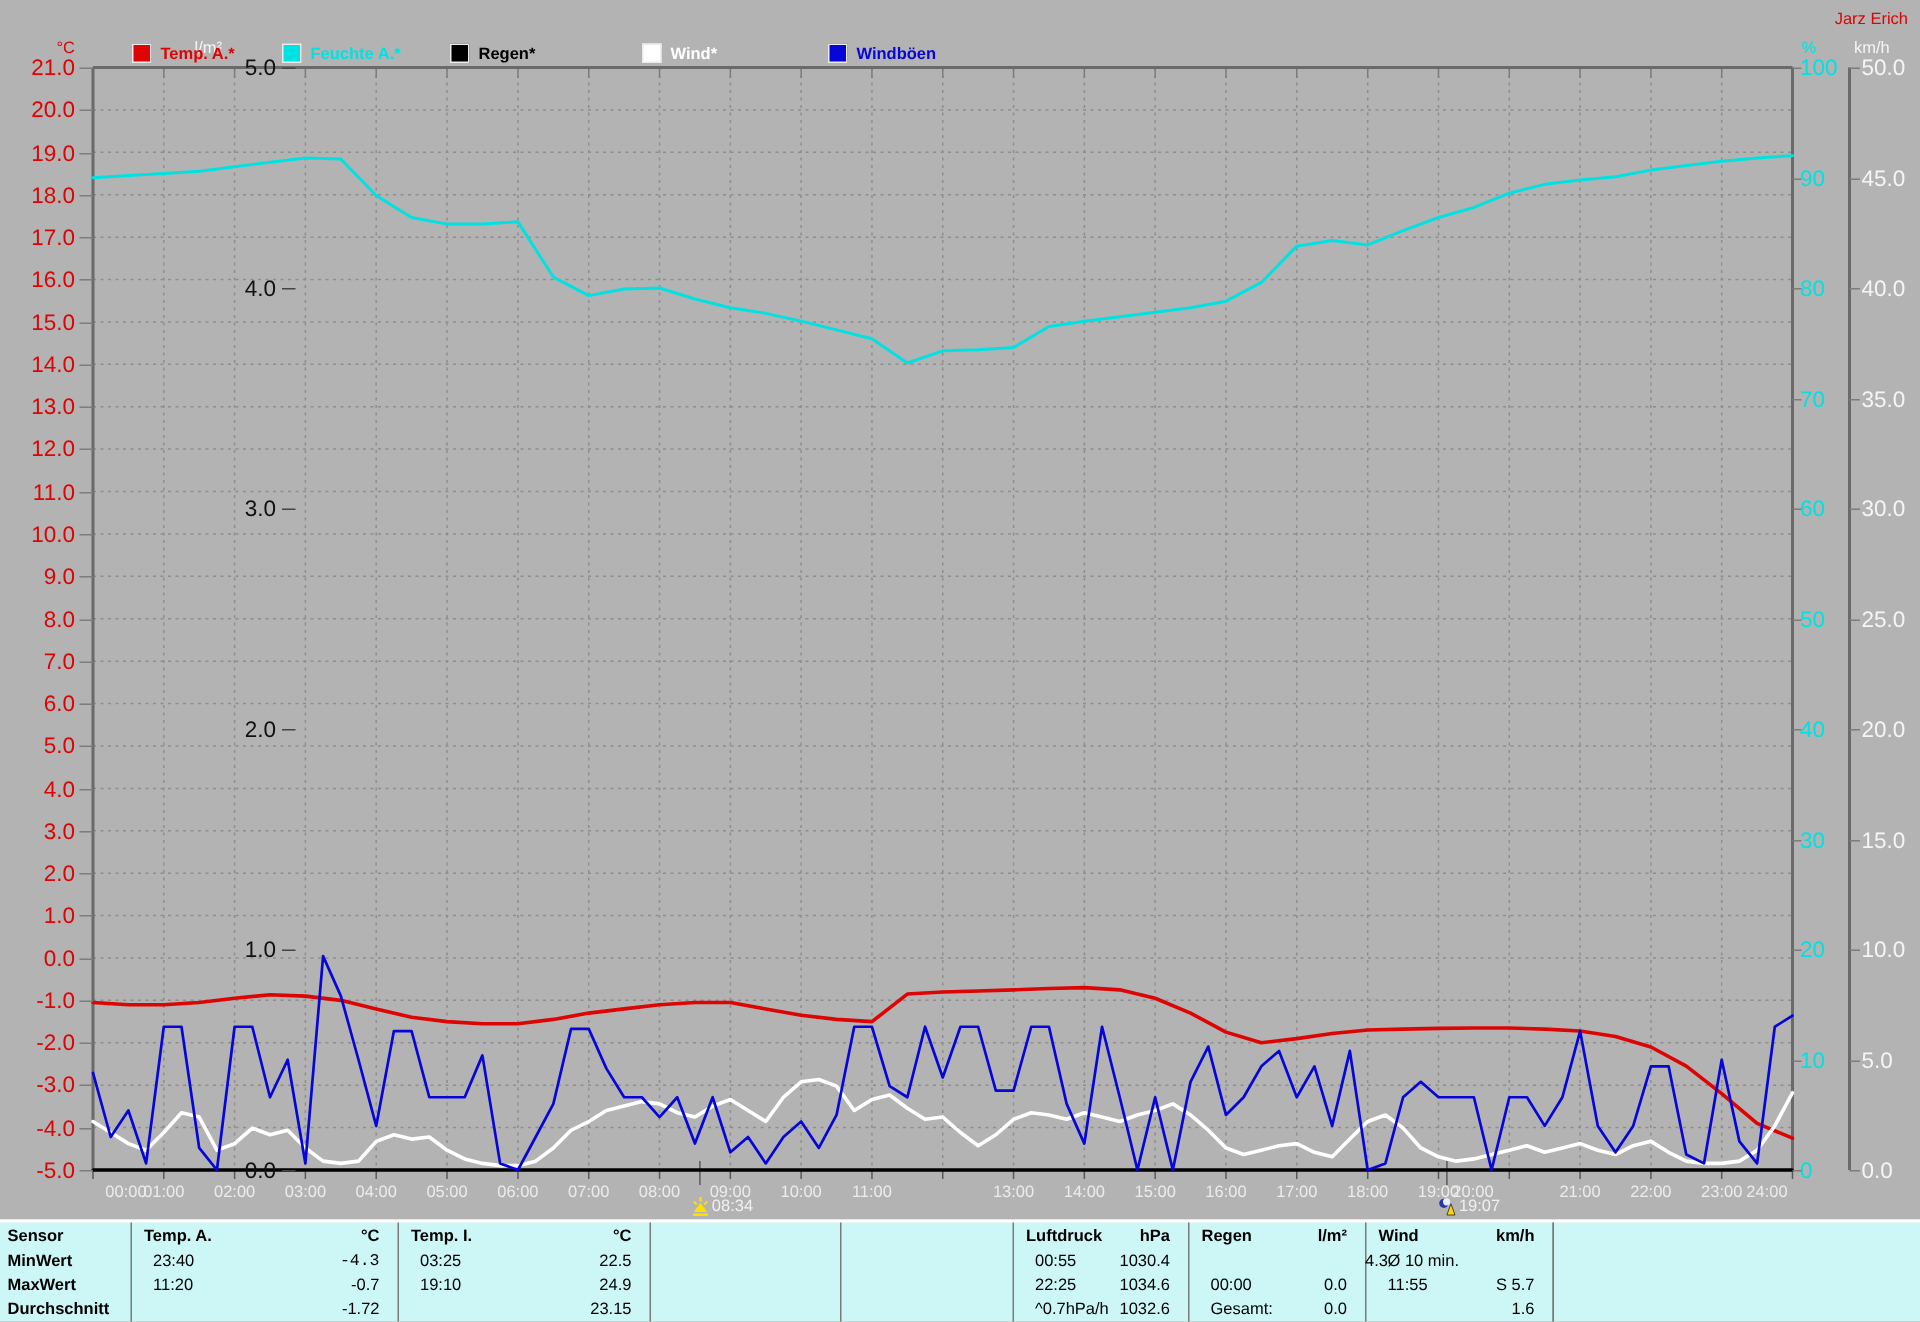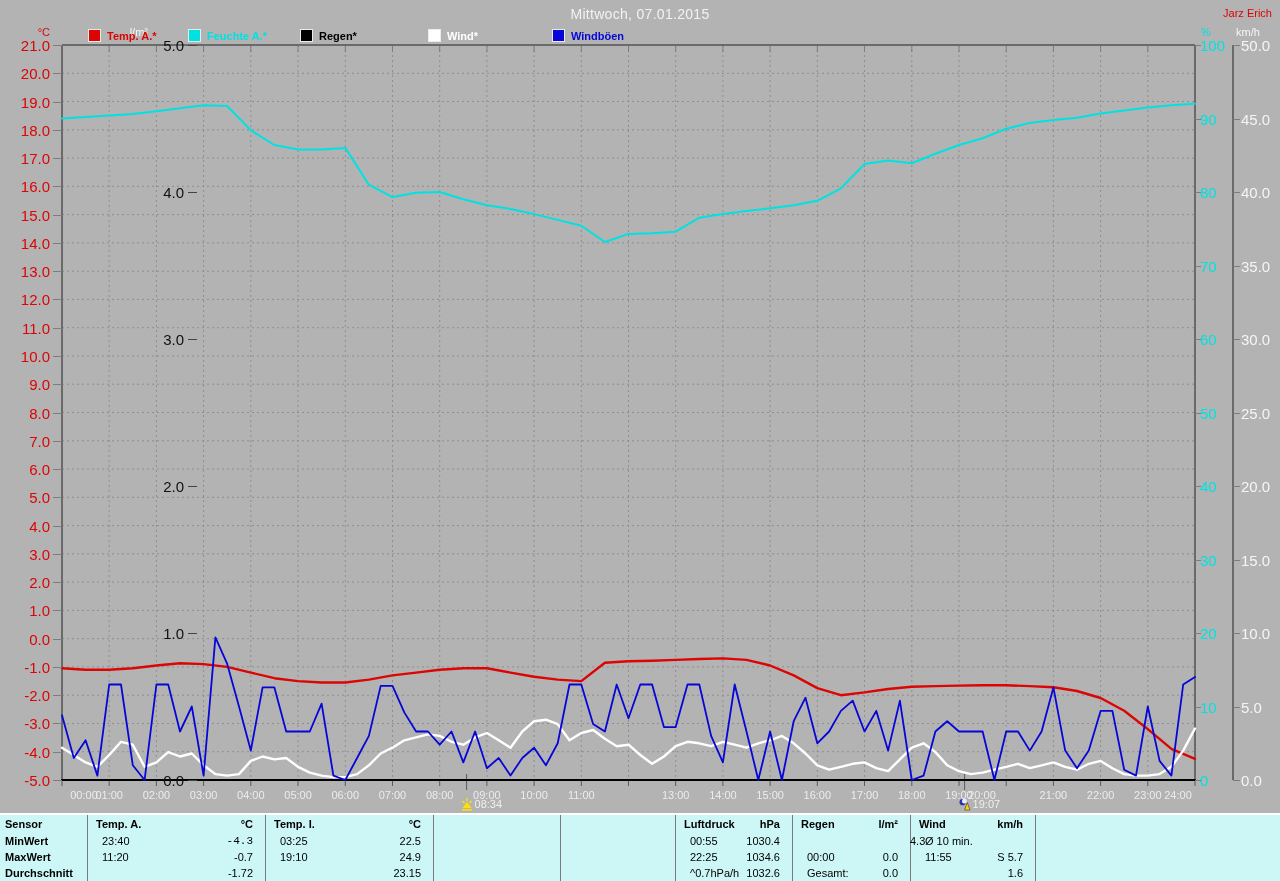--- a/index.html
+++ b/index.html
@@ -30,21 +30,20 @@
   #table{position:absolute;left:0;top:813px;width:1280px;height:68px;
          background:#cdf7f7;border-top:2px solid #ffffff;box-sizing:border-box;}
   .tcell{position:absolute;font-size:11px;color:#000;white-space:nowrap;line-height:16px;}
   .tbold{font-weight:bold;}
   .tdiv{position:absolute;top:0;height:66px;width:1px;background:#7a7a7a;}
 </style>
 </head>
 <body>
 
 <div id="stage">
-  <div id="title">Mittwoch, 07.01.2015</div>
   <div id="attribution">Jarz Erich</div>
 
   <div id="hdr-temp" class="axis-hdr">°C</div>
   <div id="hdr-rain" class="axis-hdr">l/m²</div>
   <div id="hdr-hum" class="axis-hdr">%</div>
   <div id="hdr-wind" class="axis-hdr">km/h</div>
 
   <div id="legend">
       <div class="legend-item" style="left: 88px;">
         <span class="swatch" style="background: rgb(221, 4, 4);"></span>

